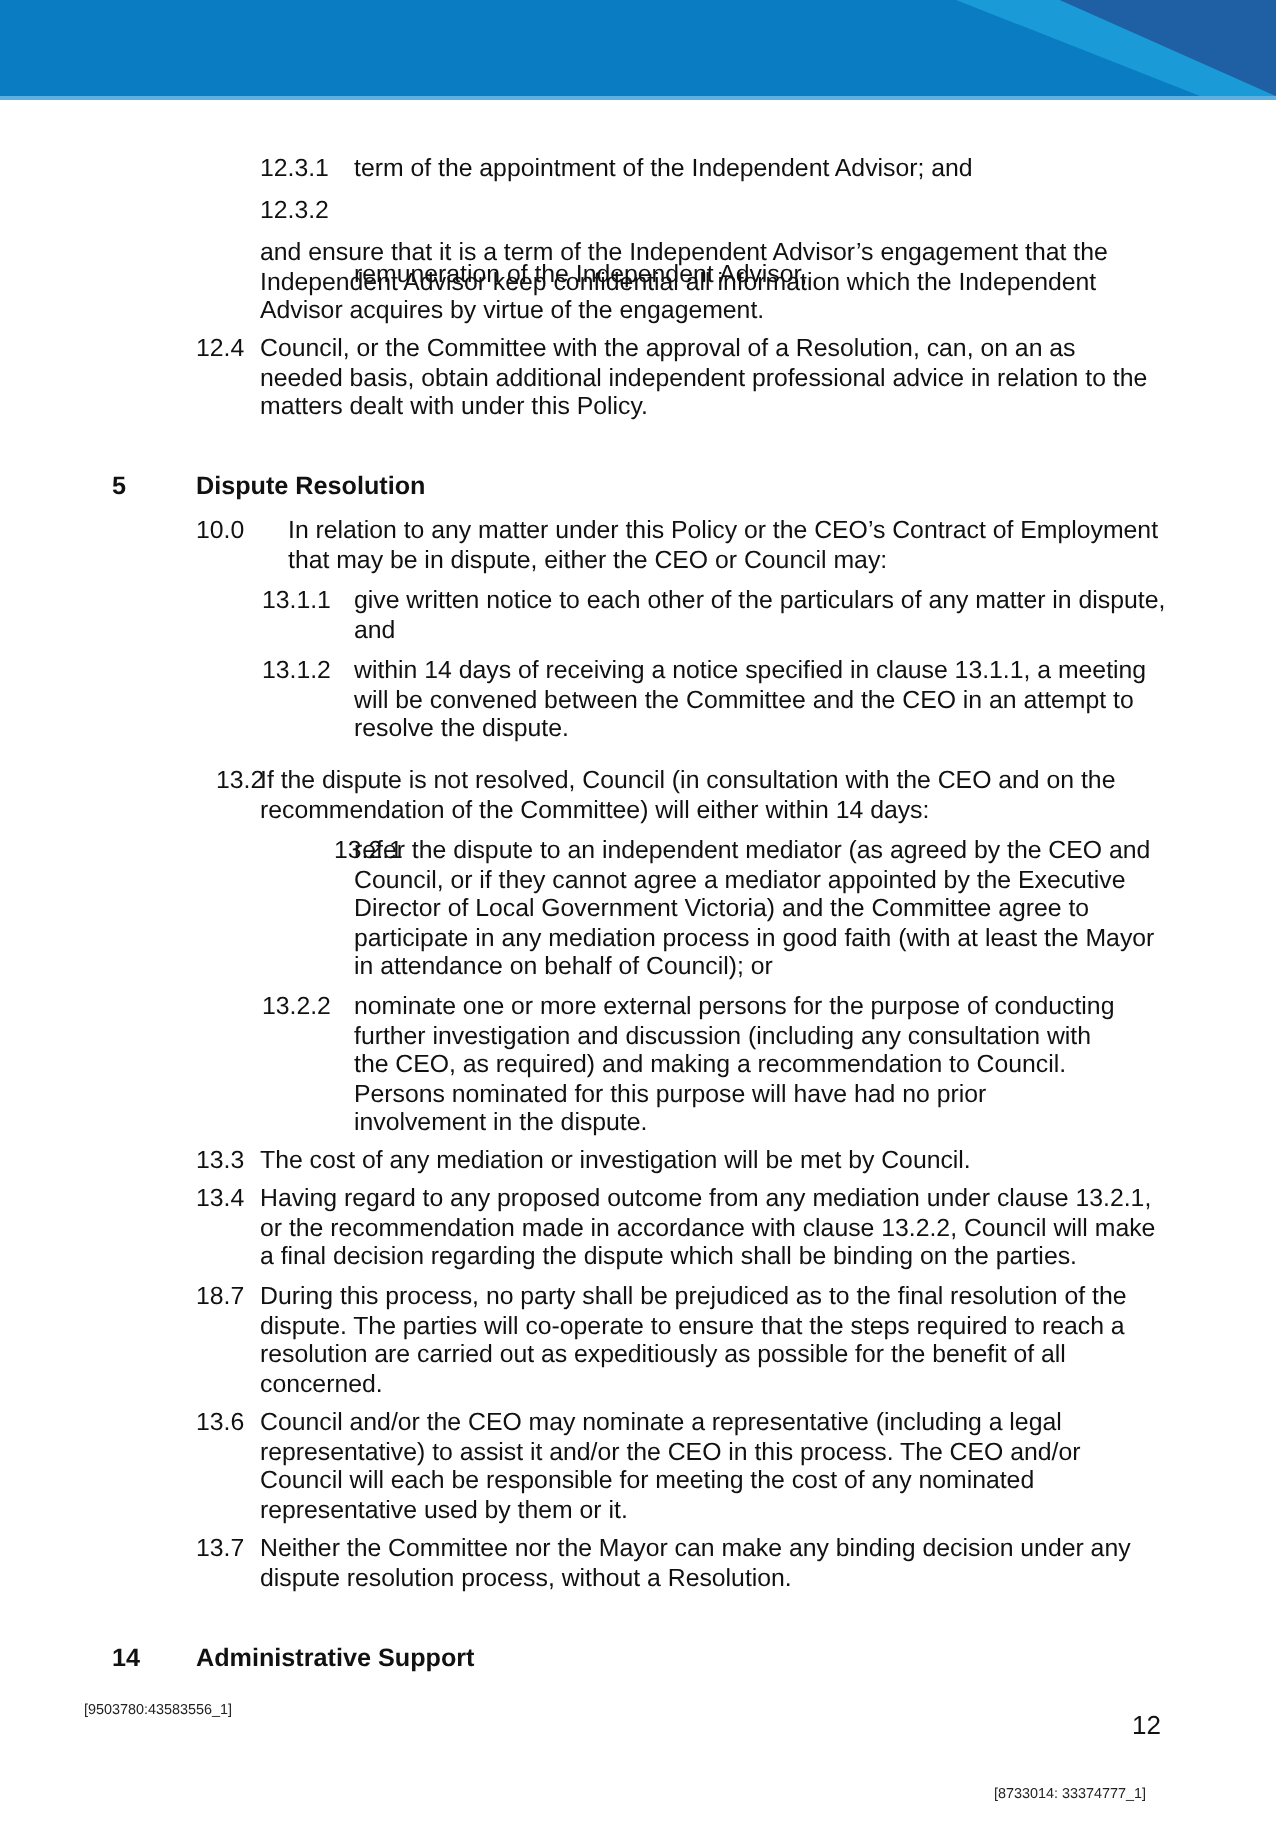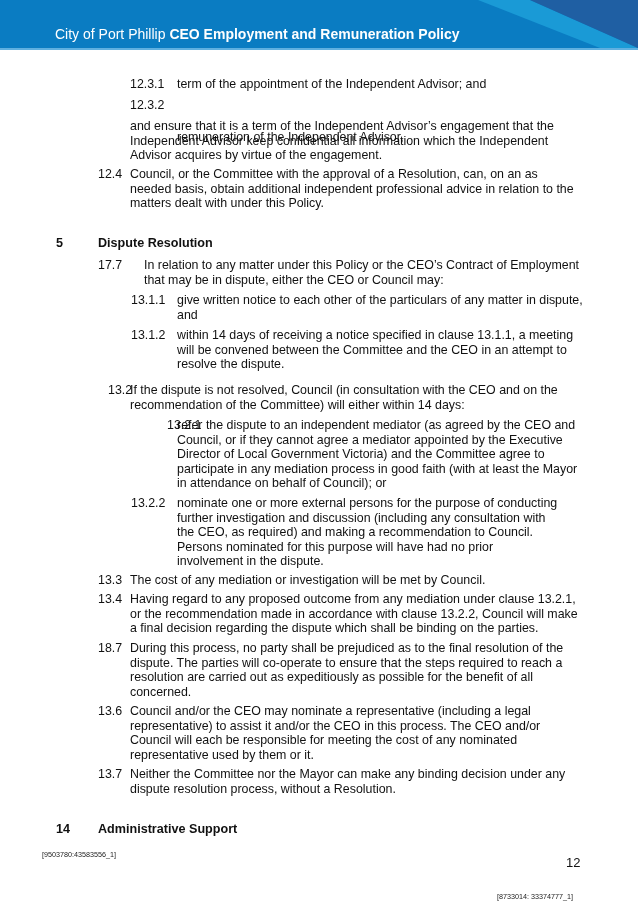--- a/index.html
+++ b/index.html
@@ -37,24 +37,20 @@
   .h2 { font-weight: bold; font-size: 12.6px; }
   .small { font-size: 7.2px; color: #222; position: absolute; white-space: nowrap; }
   .pgnum { font-size: 13px; position: absolute; }
 </style>
 </head>
 <body>
 
 <div class="header">
   <div class="shard-light"></div>
   <div class="shard-dark"></div>
-  <div class="title">
-    <span>City of Port Phillip</span>
-    <b>CEO Employment and Remuneration Policy</b>
-  </div>
 </div>
 
 <div class="body-text">
 
   <div class="blk" style="top:77px; left:0;">
     <span class="num" style="left:130px;">12.3.1</span>
     <span class="txt" style="left:177px; width:410px;">term of the appointment of the Independent Advisor; and</span>
   </div>
 
   <div class="blk" style="top:98px; left:0;">
@@ -68,21 +64,21 @@
     <span class="num" style="left:98px;">12.4</span>
     <span class="txt" style="left:130px; width:452px;">Council, or the Committee with the approval of a Resolution, can, on an as needed basis, obtain additional independent professional advice in relation to the matters dealt with under this Policy.</span>
   </div>
 
   <div class="blk h2" style="top:236px; left:0;">
     <span class="num" style="left:56px;">5</span>
     <span class="txt" style="left:98px; white-space:nowrap;">Dispute Resolution</span>
   </div>
 
   <div class="blk" style="top:258px; left:0;">
-    <span class="num" style="left:98px;">17.7</span>
+    <span class="num" style="left:98px;">10.0</span>
     <span class="txt" style="left:144px; width:440px;">In relation to any matter under this Policy or the CEO’s Contract of Employment that may be in dispute, either the CEO or Council may:</span>
   </div>
 
   <div class="blk" style="top:293px; left:0;">
     <span class="num" style="left:131px;">13.1.1</span>
     <span class="txt" style="left:177px; width:408px;">give written notice to each other of the particulars of any matter in dispute, and</span>
   </div>
 
   <div class="blk" style="top:328px; left:0;">
     <span class="num" style="left:131px;">13.1.2</span>

